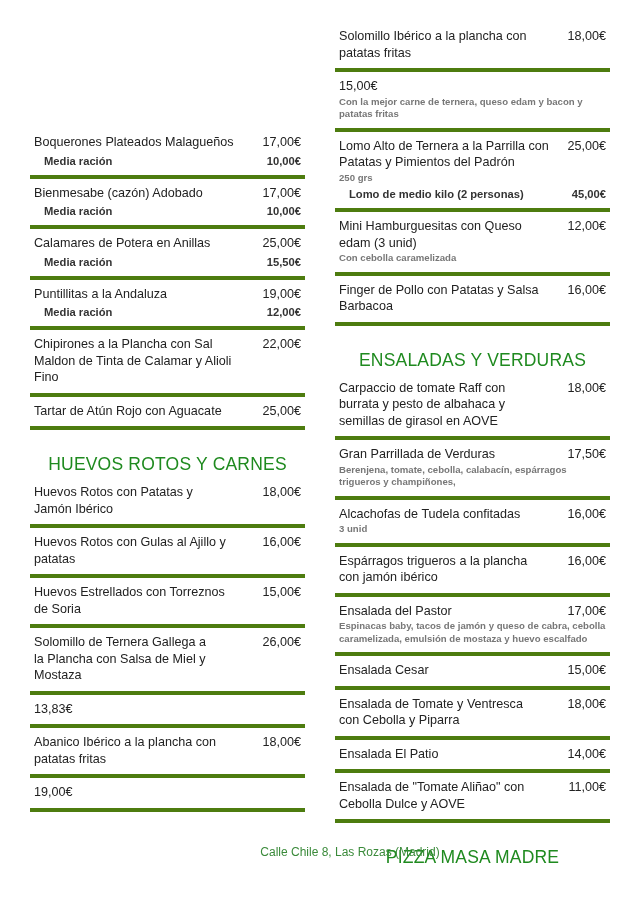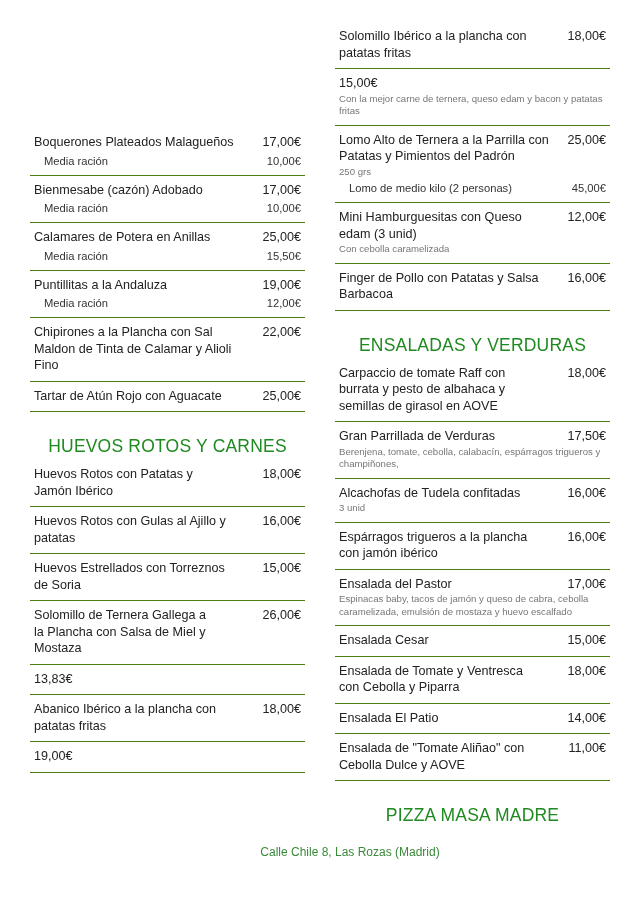--- a/index.html
+++ b/index.html
@@ -1,25 +1,25 @@
 <!DOCTYPE html>
 <html><head>
 <meta charset="utf-8">
 <style>
   html,body{margin:0;padding:0;background:#fff;}
   body{width:640px;height:905px;position:relative;overflow:hidden;font-family:"Liberation Sans",sans-serif;color:#222;}
   .col{position:absolute;width:275px;}
   #col-left{left:30px;top:128px;}
   #col-right{left:335px;top:22px;}
-  .item{border-bottom:1px solid #4d7c0f;padding:6px 4px 7px 4px;}
+  .item{border-bottom:4px solid #4d7c0f;padding:6px 4px 7px 4px;}
   .row{display:flex;justify-content:space-between;align-items:flex-start;}
   .name{font-size:12.6px;line-height:16.5px;color:#222;max-width:200px;}
   .price{font-size:12.6px;line-height:16.5px;color:#222;white-space:nowrap;}
-  .desc{font-size:9.6px;line-height:12.5px;color:#777;margin-top:1px;}
-  .sub{display:flex;justify-content:space-between;margin-top:3px;padding-left:10px;}
+  .desc{font-size:9.6px;line-height:12.5px;color:#777;margin-top:1px;font-weight:bold;}
+  .sub{display:flex;justify-content:space-between;margin-top:3px;padding-left:10px;font-weight:bold;}
   .sub .sname{font-size:11.2px;line-height:14px;color:#333;}
   .sub .sprice{font-size:11.2px;line-height:14px;color:#333;}
   .section-title{text-align:center;color:#1f8a1f;font-size:17.5px;line-height:20px;margin:24px 0 4px 0;letter-spacing:0.2px;}
   .footer{position:absolute;left:0;width:640px;top:845px;text-align:center;font-size:12px;color:#3a8a3a;padding-left:30px;}
 </style>
 </head>
 <body>
 
 <div class="col" id="col-left">
 

